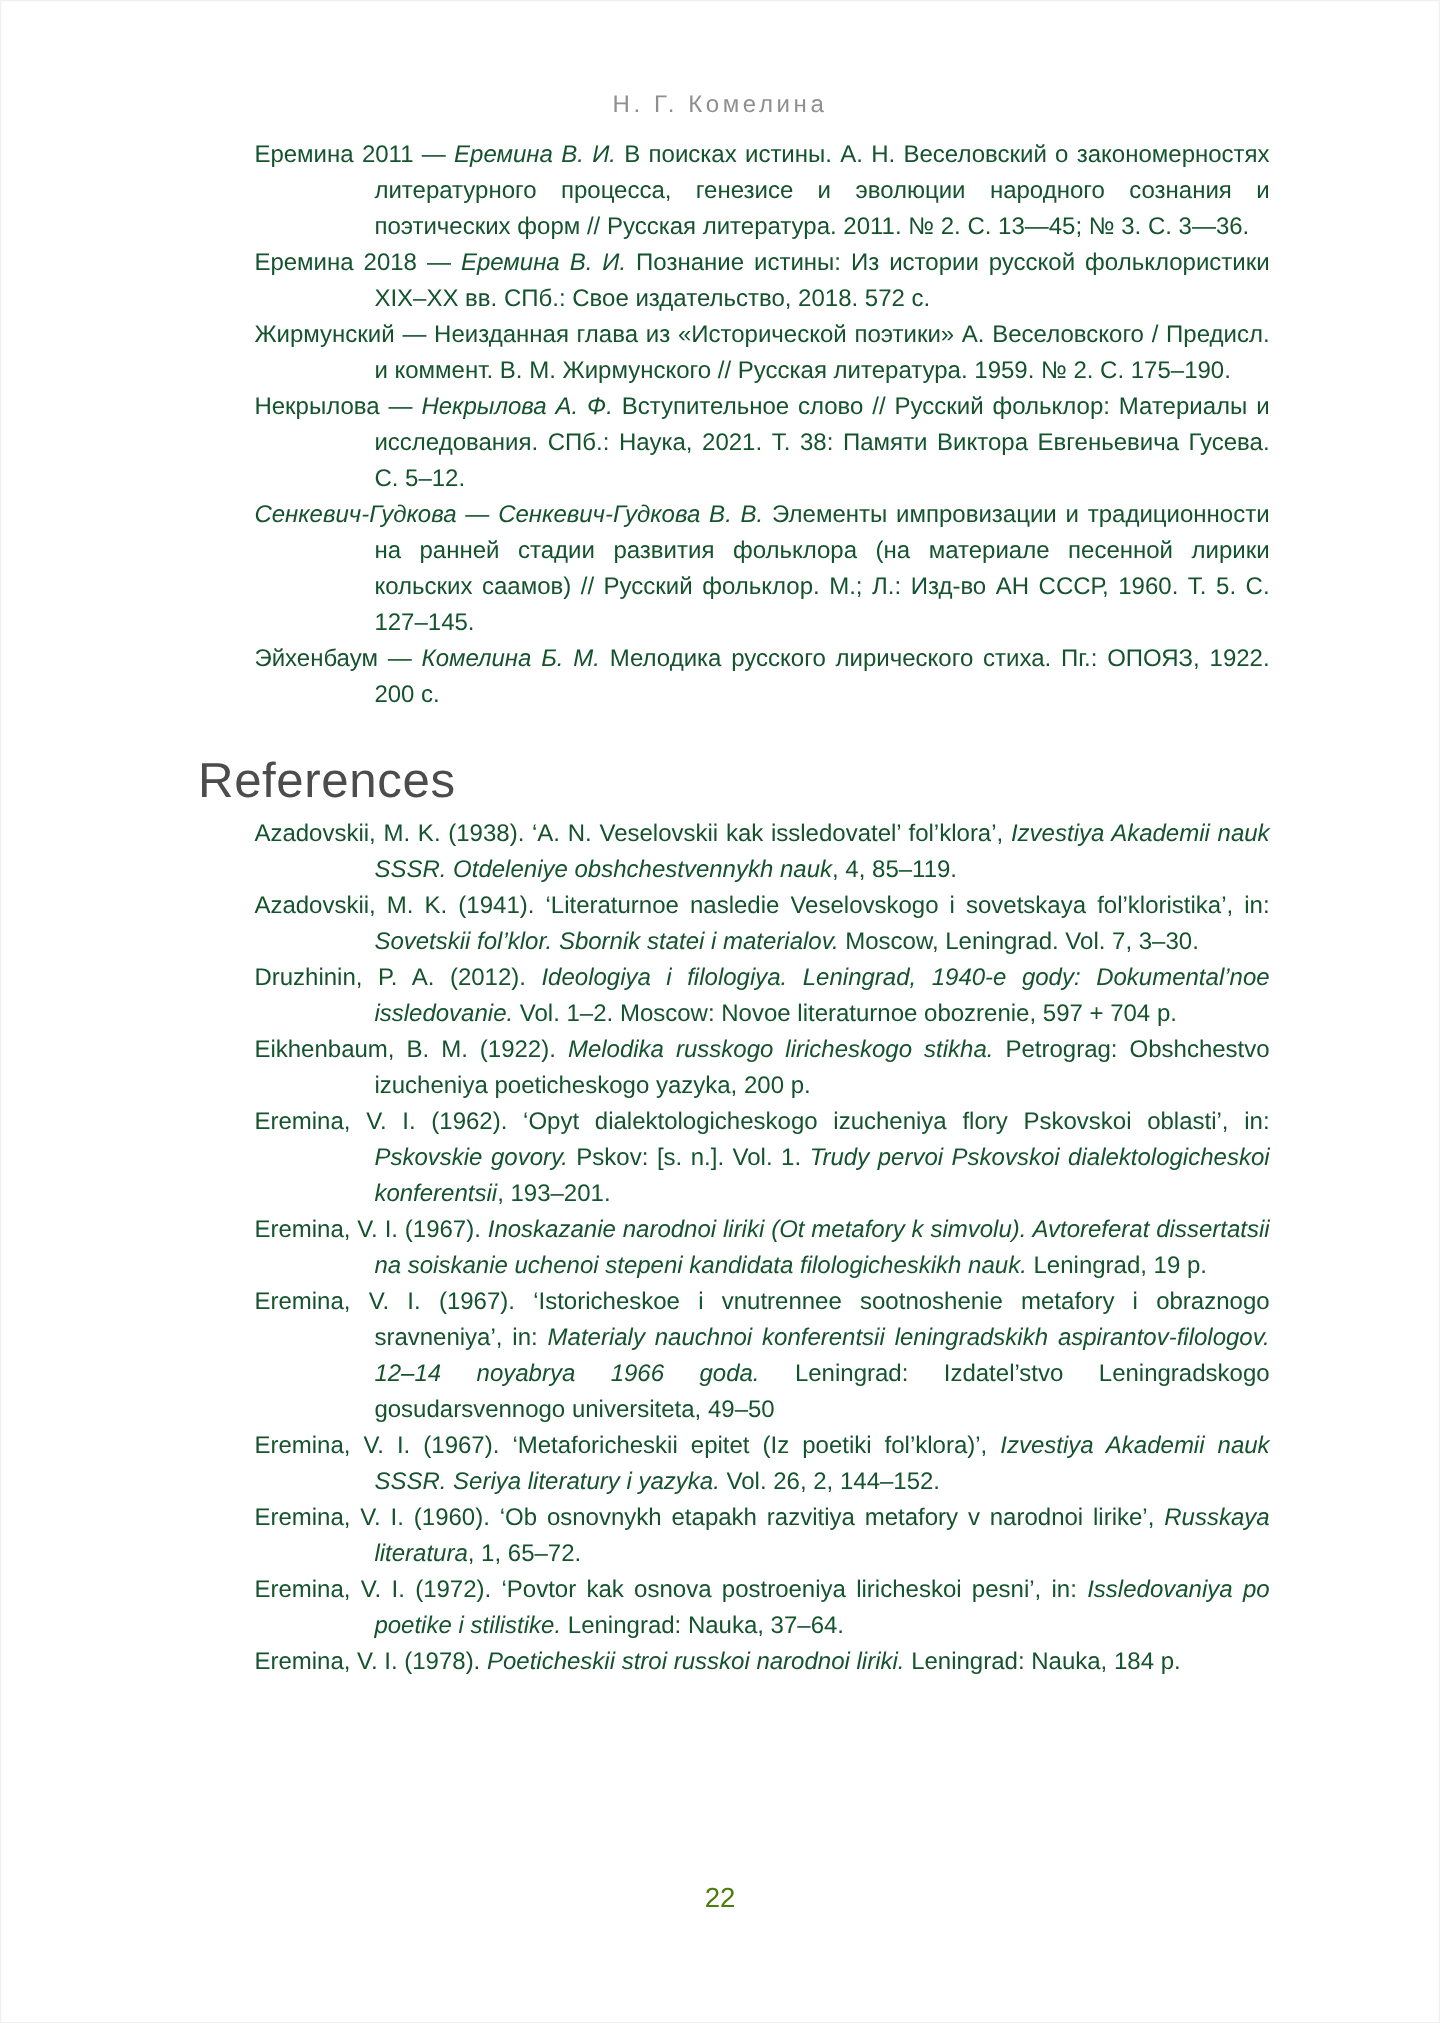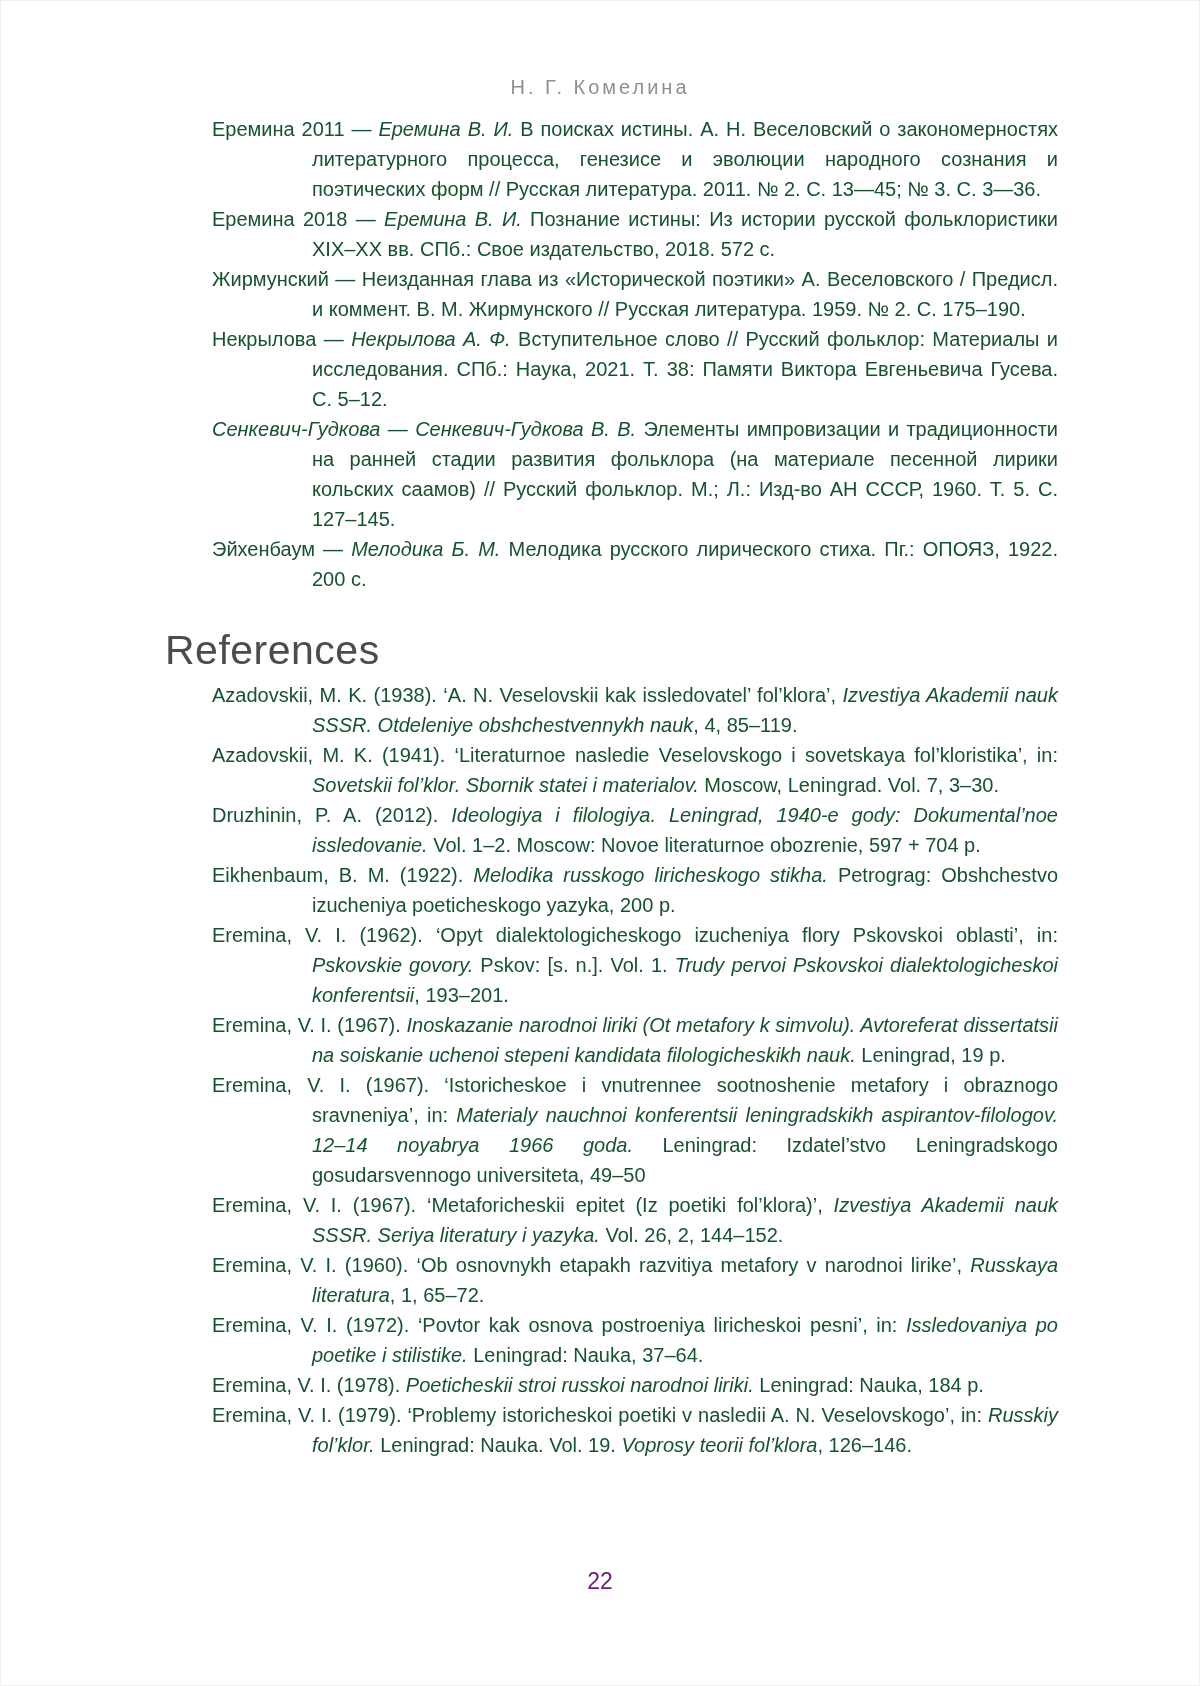--- a/index.html
+++ b/index.html
@@ -47,55 +47,54 @@
     color: #4c4c4c;
     letter-spacing: 0.5px;
   }
   .page-number {
     position: absolute;
     top: 1568px;
     left: 0;
     width: 100%;
     text-align: center;
     font-size: 23px;
-    color: #701a75;
+    color: #4d7c0f;
   }
 </style>
 </head>
 <body>
 
 <div class="page">
 
   <div class="running-header">Н. Г. Комелина</div>
 
   <div class="content">
 
     <div class="bib-list">
         <p class="entry"><span>Еремина 2011 — </span><em>Еремина В. И.</em><span> В поисках истины. А. Н. Веселовский о закономерностях литературного процесса, генезисе и эволюции народного сознания и поэтических форм // Русская литература. 2011. № 2. С. 13—45; № 3. С. 3—36.</span></p>
         <p class="entry"><span>Еремина 2018 — </span><em>Еремина В. И.</em><span> Познание истины: Из истории русской фольклористики XIX–XX вв. СПб.: Свое издательство, 2018. 572 с.</span></p>
         <p class="entry"><span>Жирмунский — Неизданная глава из «Исторической поэтики» А. Веселовского / Предисл. и коммент. В. М. Жирмунского // Русская литература. 1959. № 2. С. 175–190.</span></p>
         <p class="entry"><span>Некрылова — </span><em>Некрылова А. Ф.</em><span> Вступительное слово // Русский фольклор: Материалы и исследования. СПб.: Наука, 2021. Т. 38: Памяти Виктора Евгеньевича Гусева. С. 5–12.</span></p>
         <p class="entry"><em>Сенкевич-Гудкова</em><span> — </span><em>Сенкевич-Гудкова В. В.</em><span> Элементы импровизации и традиционности на ранней стадии развития фольклора (на материале песенной лирики кольских саамов) // Русский фольклор. М.; Л.: Изд-во АН СССР, 1960. Т. 5. С. 127–145.</span></p>
-        <p class="entry"><span>Эйхенбаум — </span><em>Мелодика Б. М.</em><span> Мелодика русского лирического стиха. Пг.: ОПОЯЗ, 1922. 200 с.</span></p>
+        <p class="entry"><span>Эйхенбаум — </span><em>Комелина Б. М.</em><span> Мелодика русского лирического стиха. Пг.: ОПОЯЗ, 1922. 200 с.</span></p>
       </div>
 
     <h2 class="references-heading">References</h2>
 
     <div class="bib-list">
         <p class="entry"><span>Azadovskii, M. K. (1938). ‘A. N. Veselovskii kak issledovatel’ fol’klora’, </span><em>Izvestiya Akademii nauk SSSR. Otdeleniye obshchestvennykh nauk</em><span>, 4, 85–119.</span></p>
         <p class="entry"><span>Azadovskii, M. K. (1941). ‘Literaturnoe nasledie Veselovskogo i sovetskaya fol’kloristika’, in: </span><em>Sovetskii fol’klor. Sbornik statei i materialov.</em><span> Moscow, Leningrad. Vol. 7, 3–30.</span></p>
         <p class="entry"><span>Druzhinin, P. A. (2012). </span><em>Ideologiya i filologiya. Leningrad, 1940-e gody: Dokumental’noe issledovanie.</em><span> Vol. 1–2. Moscow: Novoe literaturnoe obozrenie, 597 + 704 p.</span></p>
         <p class="entry"><span>Eikhenbaum, B. M. (1922). </span><em>Melodika russkogo liricheskogo stikha.</em><span> Petrograg: Obshchestvo izucheniya poeticheskogo yazyka, 200 p.</span></p>
         <p class="entry"><span>Eremina, V. I. (1962). ‘Opyt dialektologicheskogo izucheniya flory Pskovskoi oblasti’, in: </span><em>Pskovskie govory.</em><span> Pskov: [s. n.]. Vol. 1. </span><em>Trudy pervoi Pskovskoi dialektologicheskoi konferentsii</em><span>, 193–201.</span></p>
         <p class="entry"><span>Eremina, V. I. (1967). </span><em>Inoskazanie narodnoi liriki (Ot metafory k simvolu). Avtoreferat dissertatsii na soiskanie uchenoi stepeni kandidata filologicheskikh nauk.</em><span> Leningrad, 19 p.</span></p>
         <p class="entry"><span>Eremina, V. I. (1967). ‘Istoricheskoe i vnutrennee sootnoshenie metafory i obraznogo sravneniya’, in: </span><em>Materialy nauchnoi konferentsii leningradskikh aspirantov-filologov. 12–14 noyabrya 1966 goda.</em><span> Leningrad: Izdatel’stvo Leningradskogo gosudarsvennogo universiteta, 49–50</span></p>
         <p class="entry"><span>Eremina, V. I. (1967). ‘Metaforicheskii epitet (Iz poetiki fol’klora)’, </span><em>Izvestiya Akademii nauk SSSR. Seriya literatury i yazyka.</em><span> Vol. 26, 2, 144–152.</span></p>
         <p class="entry"><span>Eremina, V. I. (1960). ‘Ob osnovnykh etapakh razvitiya metafory v narodnoi lirike’, </span><em>Russkaya literatura</em><span>, 1, 65–72.</span></p>
         <p class="entry"><span>Eremina, V. I. (1972). ‘Povtor kak osnova postroeniya liricheskoi pesni’, in: </span><em>Issledovaniya po poetike i stilistike.</em><span> Leningrad: Nauka, 37–64.</span></p>
         <p class="entry"><span>Eremina, V. I. (1978). </span><em>Poeticheskii stroi russkoi narodnoi liriki.</em><span> Leningrad: Nauka, 184 p.</span></p>
-        <p class="entry"><span>Eremina, V. I. (1979). ‘Problemy istoricheskoi poetiki v nasledii A. N. Veselovskogo’, in: </span><em>Russkiy fol’klor.</em><span> Leningrad: Nauka. Vol. 19. </span><em>Voprosy teorii fol’klora</em><span>, 126–146.</span></p>
       </div>
 
   </div>
 
   <div class="page-number">22</div>
 
 </div>
 
 </body></html>

